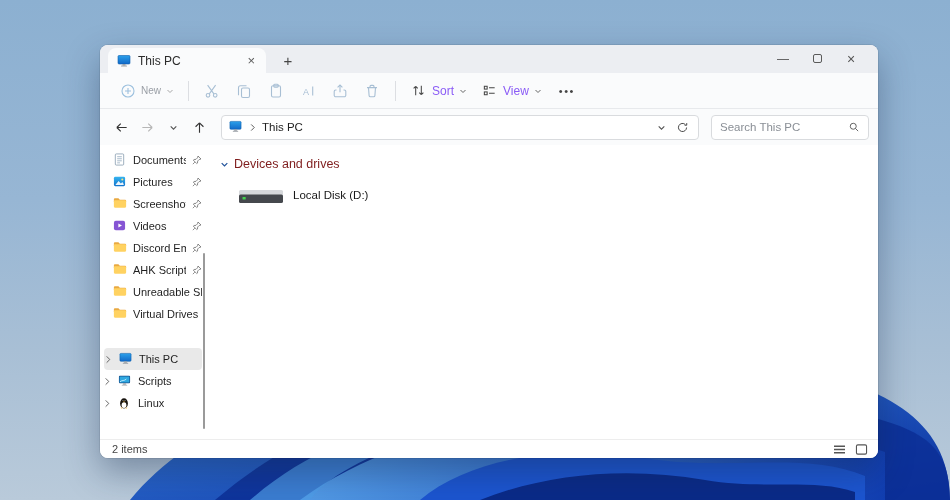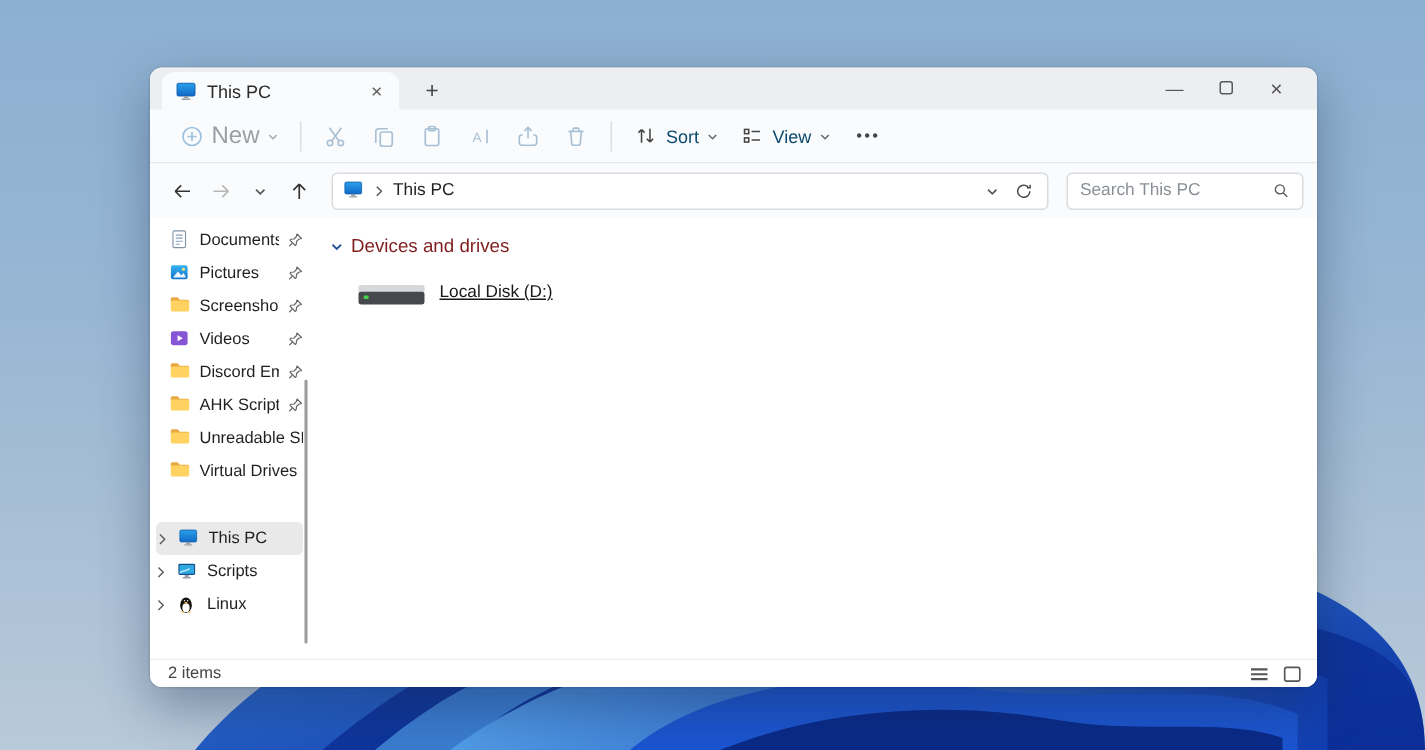--- a/index.html
+++ b/index.html
@@ -31,22 +31,22 @@
   .newtab { width:26px; height:24px; margin-left:9px; display:flex; align-items:center; justify-content:center;
     color:#454545; font-size:15px; margin-bottom:1px; }
   .wincontrols { position:absolute; right:10px; top:0; height:28px; display:flex; align-items:center; gap:0; }
   .wincontrols span { width:34px; text-align:center; color:#555; font-size:12px; }
   .btn-max i { display:inline-block; width:9px; height:9px; border:1px solid #5a5a5a; border-radius:2px; }
 
   
   .toolbar { height:36px; background:#fafbfc; border-bottom:1px solid #e7e9ec;
     display:flex; align-items:center; padding:0 12px; flex:0 0 auto; }
   .tb-btn { display:flex; align-items:center; gap:5px; padding:4px 7px; border-radius:4px; }
-  .tb-label-disabled { font-size:16px; color:#9a9fa6; }
-  .tb-label { font-size:12px; color:#0c4a6e; }
+  .tb-label-disabled { font-size:10px; color:#9a9fa6; }
+  .tb-label { font-size:12px; color:#8b5cf6; }
   .tb-icon { width:17px; height:17px; display:flex; align-items:center; justify-content:center; }
   .divider { width:1px; height:20px; background:#dcdee2; margin:0 7px; }
   .iconbtn { width:32px; height:26px; display:flex; align-items:center; justify-content:center; }
   .more { font-size:11px; color:#444; letter-spacing:1.5px; padding:0 10px; }
 
   
   .navbar { height:36px; background:#fafbfc; display:flex; align-items:center; padding:0 9px; gap:2px; flex:0 0 auto; }
   .nav-btn { width:24px; height:24px; display:flex; align-items:center; justify-content:center; }
   .addressbar { flex:1; height:25px; margin-left:8px; background:#fff; border:1px solid #d9dbde;
     border-radius:4px; display:flex; align-items:center; padding:0 7px; gap:6px; }
@@ -79,21 +79,21 @@
   .tiles { display:flex; align-items:flex-start; }
   .tile { display:flex; gap:9px; }
   .tile-c { width:188px; }
   .tile-d { margin-left:18px; }
   .drive-icon { width:46px; height:30px; flex:0 0 auto; }
   .tile-text { display:flex; flex-direction:column; }
   .drive-name { font-size:11.5px; color:#181818; margin-bottom:3px; }
   .usage-bar { width:134px; height:11px; background:#e9e9e9; border:1px solid #bcbcbc; margin-bottom:3px; }
   .usage-fill { height:100%; background:#26a0da; }
   .drive-cap { font-size:10.5px; color:#6e6e6e; }
-  .tile-d .drive-name { margin-top:8px;text-decoration:underline; }
+  .tile-d .drive-name { margin-top:8px; }
 
   
   .statusbar { height:19px; background:#fff; border-top:1px solid #ededed; flex:0 0 auto;
     display:flex; align-items:center; padding:0 10px 0 12px; font-size:11px; color:#444; }
   .status-right { margin-left:auto; display:flex; align-items:center; gap:8px; }
   .view-ic { width:14px; height:12px; display:flex; align-items:center; justify-content:center; }
   svg { display:block; }
 </style>
 </head>
 <body>

